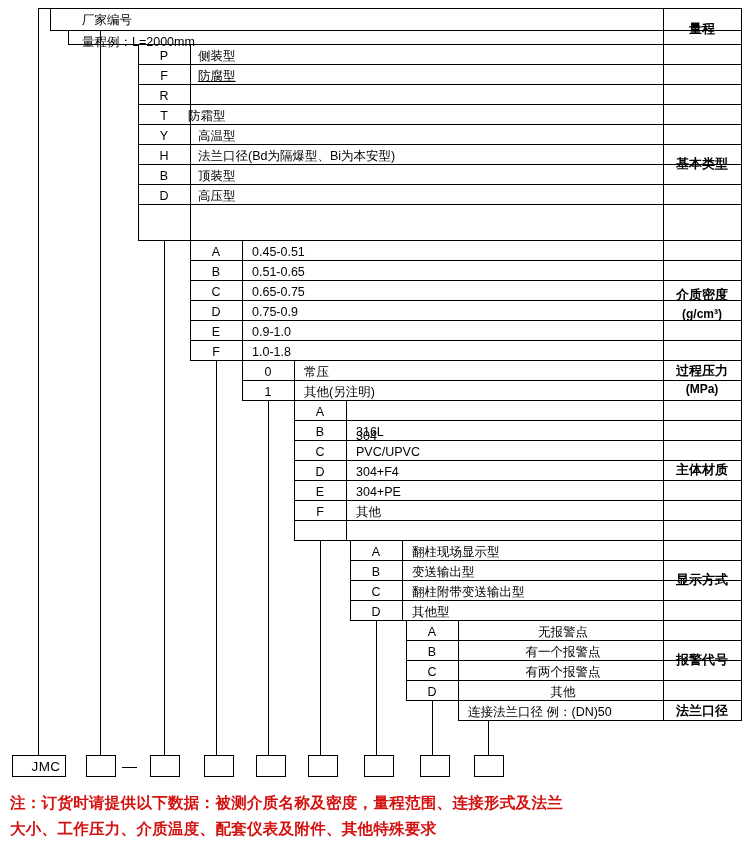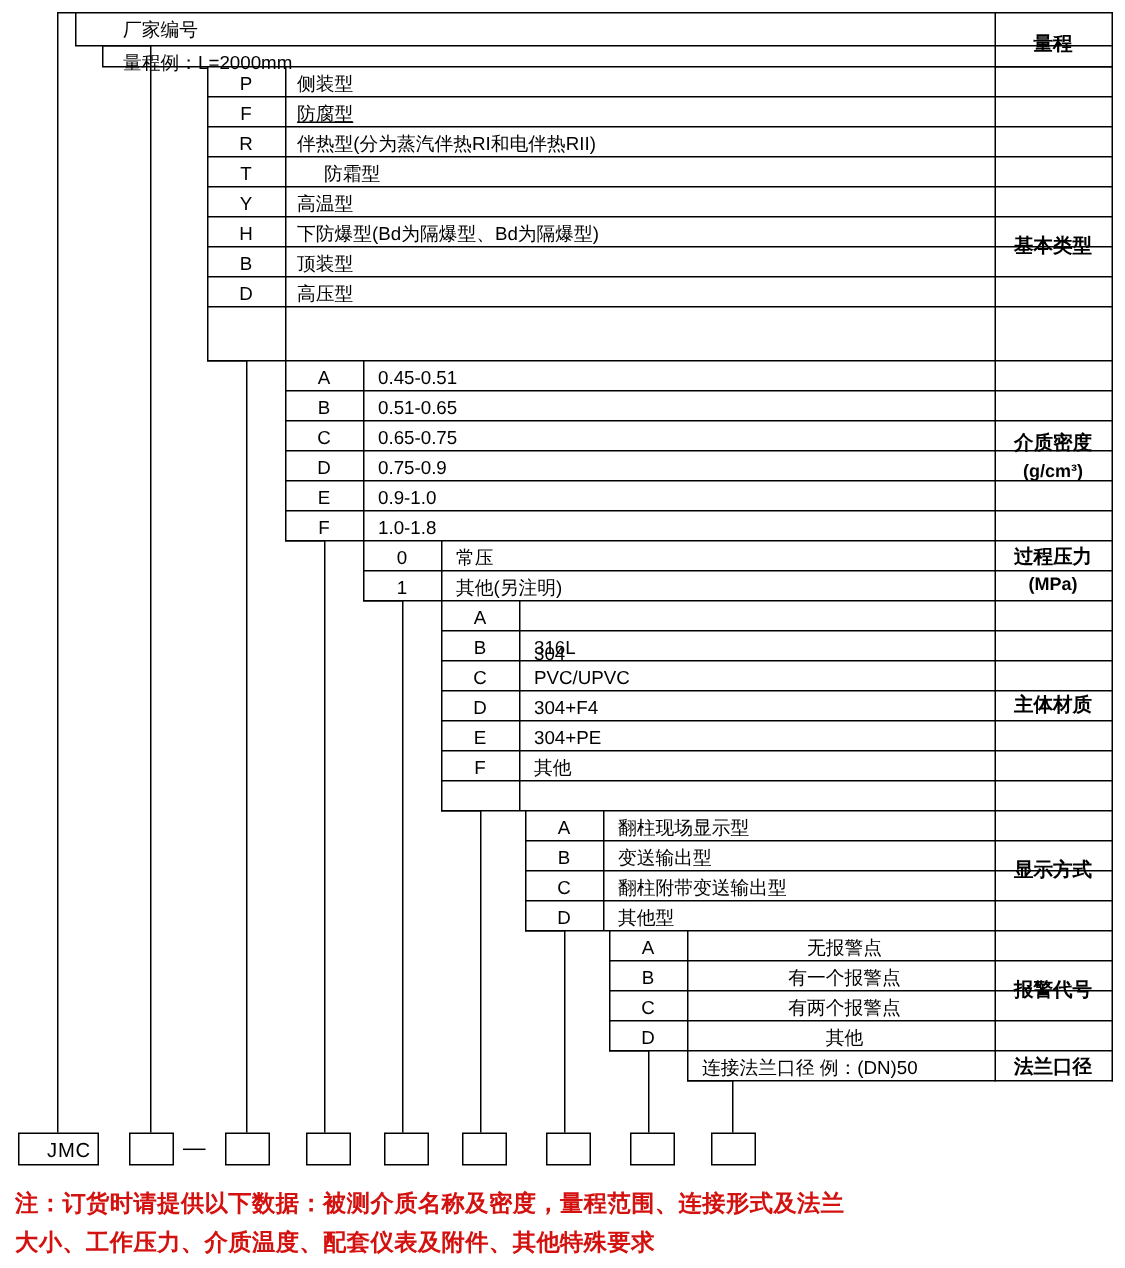--- a/index.html
+++ b/index.html
@@ -111,24 +111,23 @@
   <div class="cell code" style="left:138px; top:66px; width:52px;">F</div>
   <div class="cell code" style="left:138px; top:86px; width:52px;">R</div>
   <div class="cell code" style="left:138px; top:106px; width:52px;">T</div>
   <div class="cell code" style="left:138px; top:126px; width:52px;">Y</div>
   <div class="cell code" style="left:138px; top:146px; width:52px;">H</div>
   <div class="cell code" style="left:138px; top:166px; width:52px;">B</div>
   <div class="cell code" style="left:138px; top:186px; width:52px;">D</div>
 
   <div class="cell desc" style="left:198px; top:46px;">侧装型</div>
   <div class="cell desc" style="left:198px; top:66px;text-decoration:underline;">防腐型</div>
-  <div class="cell desc" style="left:198px; top:86px;">伴热型(分为蒸汽伴热RI和电伴热RII)</div>
-  <div class="cell desc" style="left:216px; top:106px;">防霜型</div>
+  <div class="cell desc" style="left:188px; top:106px;">防霜型</div>
   <div class="cell desc" style="left:198px; top:126px;">高温型</div>
-  <div class="cell desc" style="left:198px; top:146px;">下防爆型(Bd为隔爆型、Bd为隔爆型)</div>
+  <div class="cell desc" style="left:198px; top:146px;">法兰口径(Bd为隔爆型、Bi为本安型)</div>
   <div class="cell desc" style="left:198px; top:166px;">顶装型</div>
   <div class="cell desc" style="left:198px; top:186px;">高压型</div>
 
   <div class="rlabel" style="left:663px; top:155px; width:78px;">基本类型</div>
 
   <div class="vl" style="left:190px; top:240px; height:120px;"></div>
   <div class="vl" style="left:242px; top:240px; height:120px;"></div>
 
   <div class="hl" style="left:190px; top:260px; width:552px;"></div>
   <div class="hl" style="left:190px; top:280px; width:552px;"></div>

